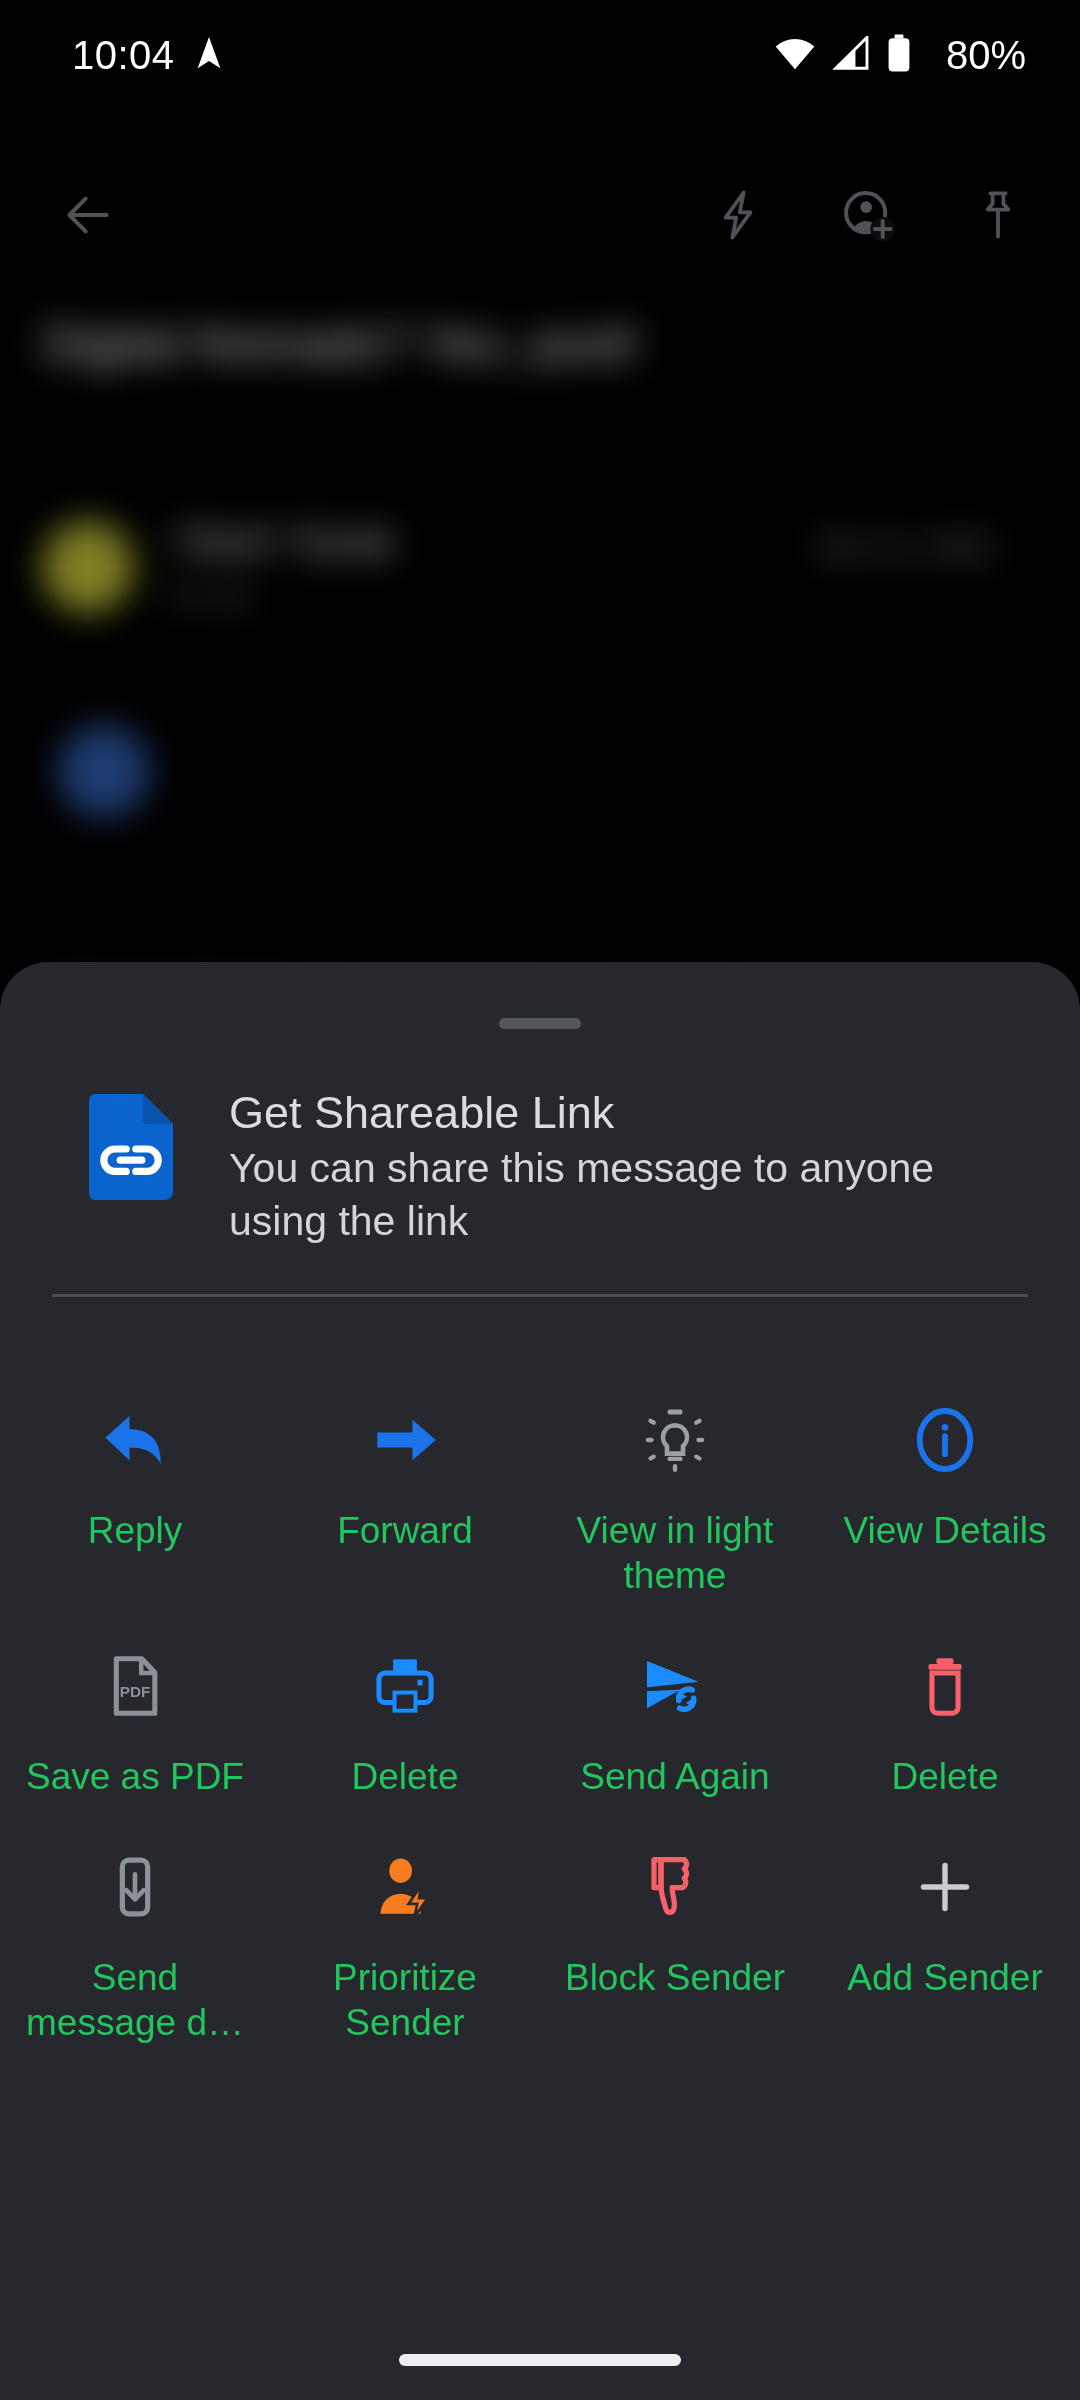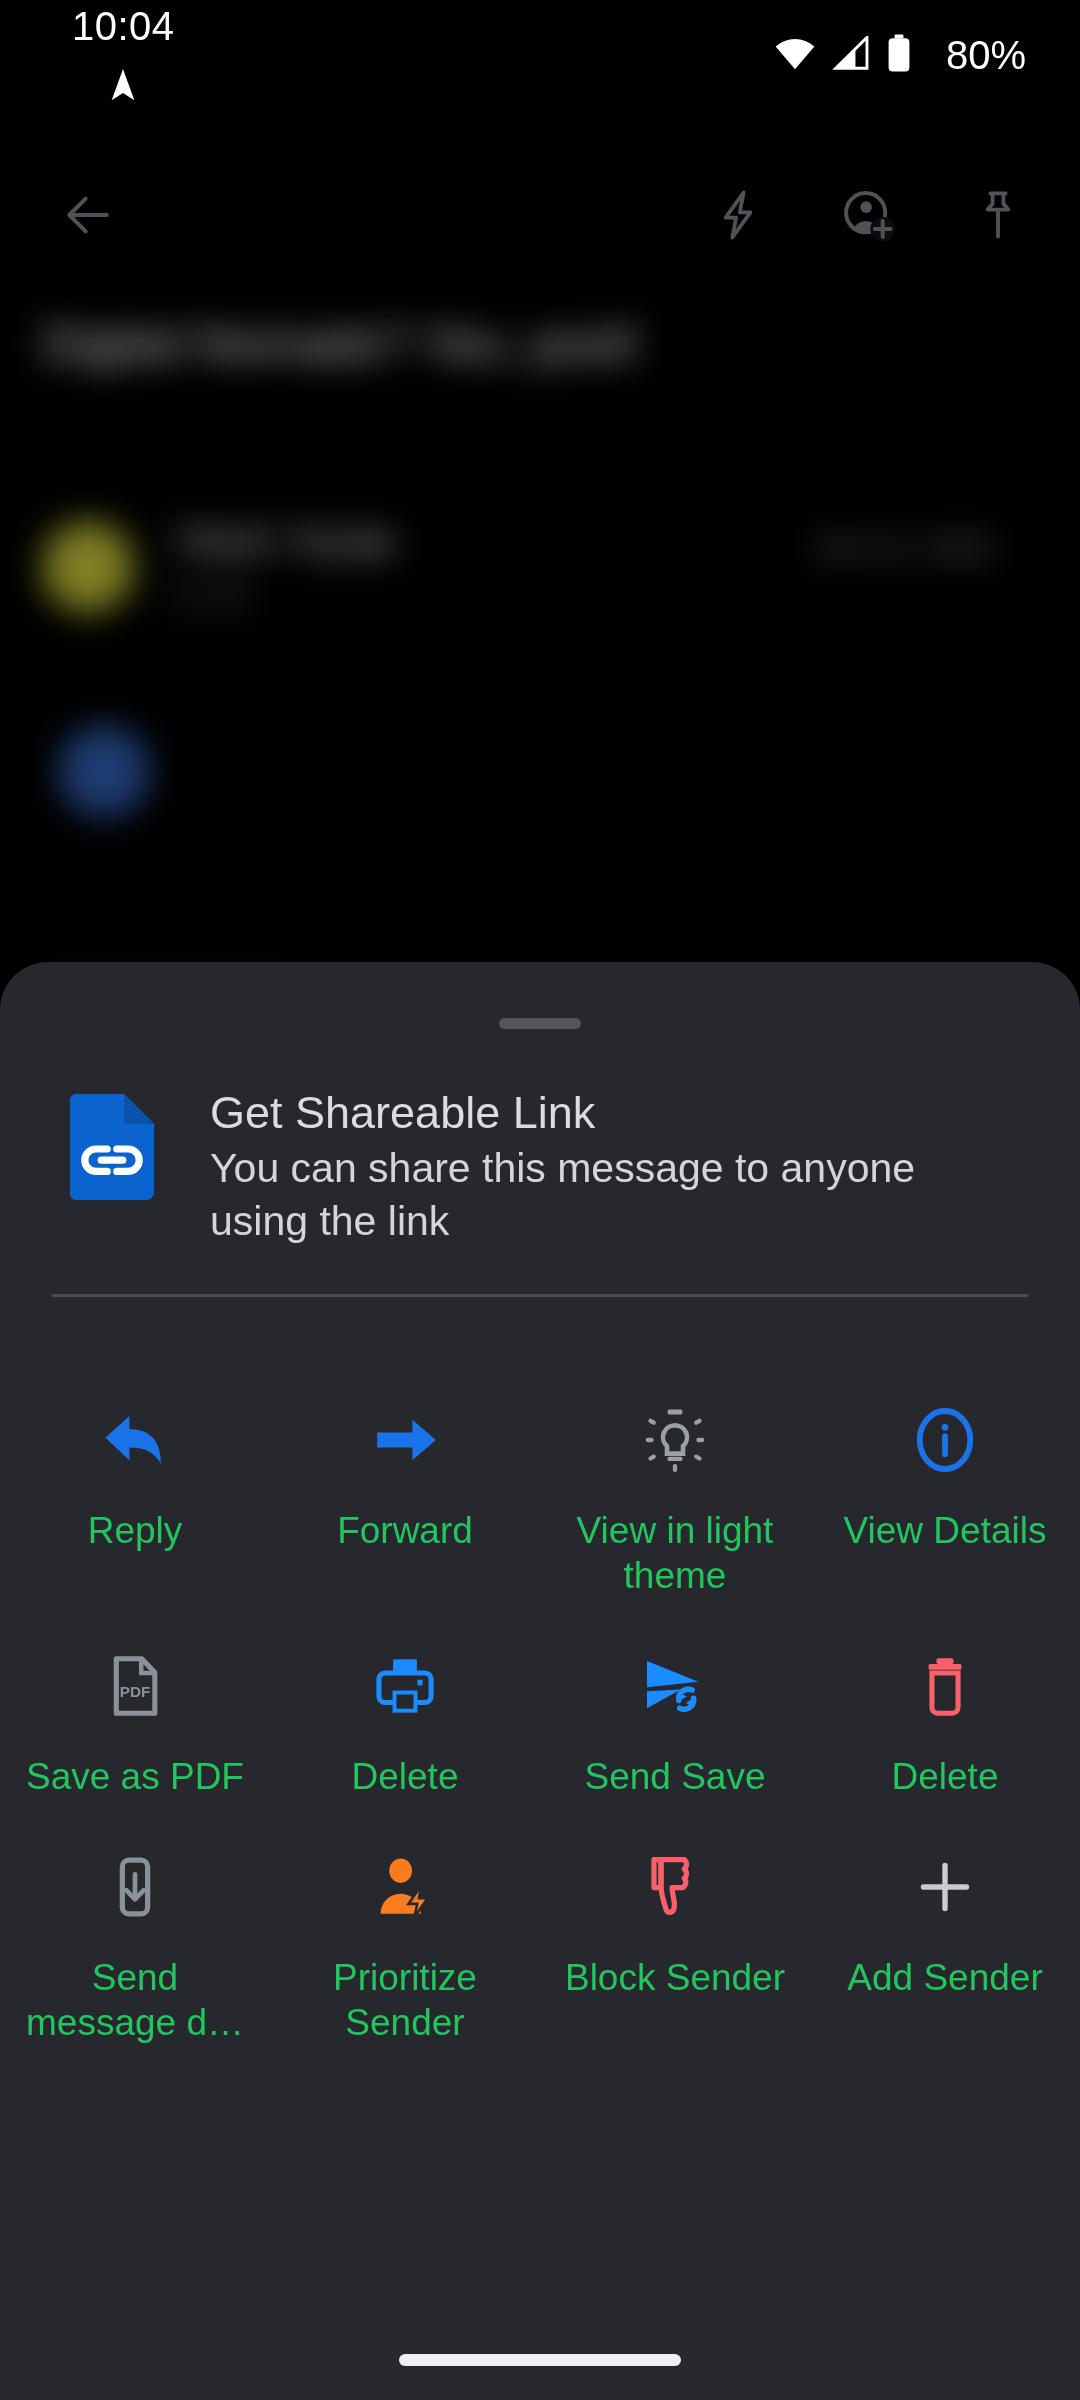--- a/index.html
+++ b/index.html
@@ -17,21 +17,21 @@
   }
 
   
   #status-bar {
     position:absolute; top:0; left:0;
     width:1080px; height:110px;
     display:flex; align-items:center;
     justify-content:space-between;
     padding:0 54px 0 72px;
   }
-  #status-left { display:flex; align-items:center; gap:18px;flex-direction:column; }
+  #status-left { display:flex; align-items:center; gap:18px; }
   #clock {
     color:#ffffff; font-size:40px; letter-spacing:0.5px;
     font-family:"Liberation Sans", sans-serif;
   }
   #status-right { display:flex; align-items:center; gap:16px; }
   #battery-pct { color:#ffffff; font-size:40px; margin-left:18px; }
 
   
   #app-bar {
     position:absolute; top:160px; left:0;
@@ -117,21 +117,21 @@
     border-radius:6px;
     background:#53565c;
     cursor:pointer;
   }
 
   
   #sheet-header {
     position:absolute; top:122px; left:0;
     width:1080px;
     display:flex; align-items:flex-start;
-    padding:0 60px 0 70px;
+    padding:0 60px 0 89px;
   }
   #header-icon { flex:0 0 auto; margin-top:10px; }
   #header-text { margin-left:56px; }
   #header-title {
     color:#dadce0; font-size:45px; line-height:58px;
     white-space:nowrap;
   }
   #header-sub {
     color:#d3d5d9; font-size:41px; line-height:53px;
     max-width:790px;
@@ -366,21 +366,21 @@
             <path d="M2.4 3.4 L20 10.5 L2.4 12.4 Z" fill="#1a8cff"></path>
             <path d="M2.4 13.8 L14 13.2 L2.4 19.6 Z" fill="#1a8cff"></path>
             <g fill="none" stroke="#1a8cff" stroke-width="1.9" stroke-linecap="round">
               <path d="M17.9 13.4 a3.3 3.3 0 0 0 -4.6 3.6"></path>
               <path d="M13.6 19.6 a3.3 3.3 0 0 0 4.8 -3.4"></path>
             </g>
             <path d="M13.0 14.0 L13.6 17.0 L16.1 15.6 Z" fill="#1a8cff"></path>
             <path d="M18.8 19.3 L18.1 16.3 L15.7 17.8 Z" fill="#1a8cff"></path>
           </svg>
         </div>
-        <div class="action-label">Send Save</div>
+        <div class="action-label">Send Again</div>
       </div>
 
       <div class="action-item">
         <div class="action-icon">
           <svg width="68" height="68" viewBox="0 0 24 24">
             <rect x="9" y="2.2" width="6" height="2" rx="0.6" fill="#f9606a"></rect>
             <rect x="6.2" y="4.2" width="11.6" height="2.1" rx="0.6" fill="#f9606a"></rect>
             <path d="M7.4 7.4 H16.6 V19.6 A2 2 0 0 1 14.6 21.6 H9.4 A2 2 0 0 1 7.4 19.6 Z" fill="none" stroke="#f9606a" stroke-width="1.8"></path>
           </svg>
         </div>

